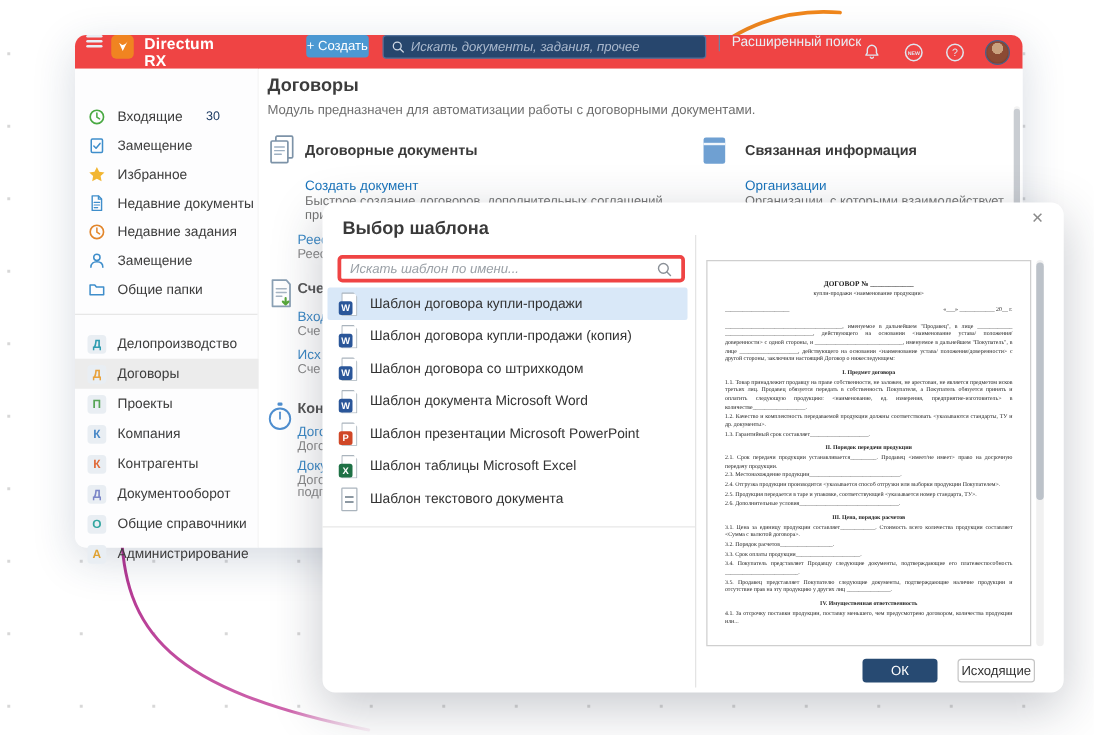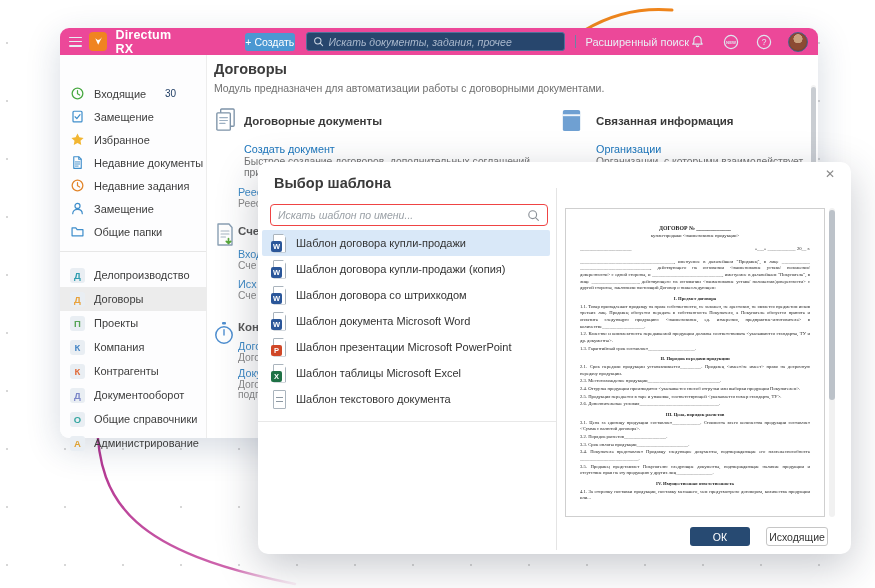--- a/index.html
+++ b/index.html
@@ -10,21 +10,21 @@
   }
   .dots { position:absolute; inset:0;
     background-image:radial-gradient(#d7d7d7 1.1px, transparent 1.4px);
     background-size:58px 58px; background-position:36px 14px; }
   .arcs { position:absolute; inset:0; pointer-events:none; }
 
   
   .app { position:absolute; left:60px; top:28px; width:758px; height:410px;
     background:#fff; border-radius:9px; box-shadow:0 10px 34px rgba(25,55,95,.18); }
   .topbar { position:absolute; left:0; top:0; right:0; height:27px;
-    background:#ec4899; border-radius:9px 9px 0 0; display:flex; align-items:center; }
+    background:#ef4444; border-radius:9px 9px 0 0; display:flex; }
   .burger { width:14px; height:10px; margin-left:9px; display:flex; flex-direction:column; justify-content:space-between; cursor:pointer; }
   .burger span { display:block; height:1.7px; background:#e8edf4; border-radius:1px; }
   .logo { width:19px; height:19px; margin-left:7px; background:#f08421; border-radius:4px; display:flex; align-items:center; justify-content:center; }
   .appname { color:#fff; font-size:12.5px; font-weight:700; margin-left:8px; letter-spacing:.2px; }
   .createbtn { margin-left:56px; width:52px; height:18px; background:#4b98d2; color:#fff; border:none;
     border-radius:3px; font-size:10.5px; font-family:inherit; line-height:18px; text-align:center; white-space:nowrap; }
   .tsearch { margin-left:11px; width:272px; height:19px; background:#27466d; border:1px solid #51709a;
     border-radius:3px; display:flex; align-items:center; padding:0 6px; }
   .tsearch input { flex:1; background:transparent; border:none; outline:none; color:#dfe7f1;
     font-size:10.5px; font-style:italic; font-family:Liberation Sans, sans-serif; margin-left:5px; }
@@ -62,21 +62,21 @@
   .frag { opacity:.85; }
   .wrapdsc { white-space:normal; width:222px; line-height:12px; }
   .appscroll { position:absolute; right:2px; top:30px; bottom:6px; width:5px; background:#f3f3f3; border-radius:3px; }
   .appthumb { position:absolute; right:2px; top:32px; width:5px; height:96px; background:#c9cdd2; border-radius:3px; }
 
   
   .modal { position:absolute; left:258px; top:162px; width:593px; height:392px; background:#fff;
     border-radius:10px; box-shadow:0 12px 40px rgba(30,40,60,.25); }
   .mclose { position:absolute; right:16px; top:5px; font-size:12px; color:#8a8a8a; cursor:pointer; }
   .mtitle { position:absolute; left:16px; top:13px; font-size:14.5px; font-weight:700; color:#3a3a3a; }
-  .msearch { position:absolute; left:12px; top:42px; width:278px; height:22px; border:1px solid #ef4444;
+  .msearch { position:absolute; left:12px; top:42px; width:278px; height:22px; border:3px solid #ef4444;
     border-radius:4px; display:flex; align-items:center; padding:0 7px; }
   .msearch input { flex:1; border:none; outline:none; font-size:10.5px; font-style:italic;
     font-family:inherit; color:#555; }
   .msearch input::placeholder { color:#9aa0a6; }
   .tlist { position:absolute; left:4px; top:68px; width:288px; }
   .trow { height:26px; display:flex; align-items:center; padding-left:9px; border-radius:2px; cursor:pointer; }
   .trow.sel { background:#d9e8f8; }
   .tlabel { font-size:11px; color:#333; margin-left:9px; white-space:nowrap; }
   .ticon { position:relative; width:16px; height:19px; flex:0 0 auto; }
   .tpage { position:absolute; left:2px; top:0; width:13px; height:19px; background:#fff;

